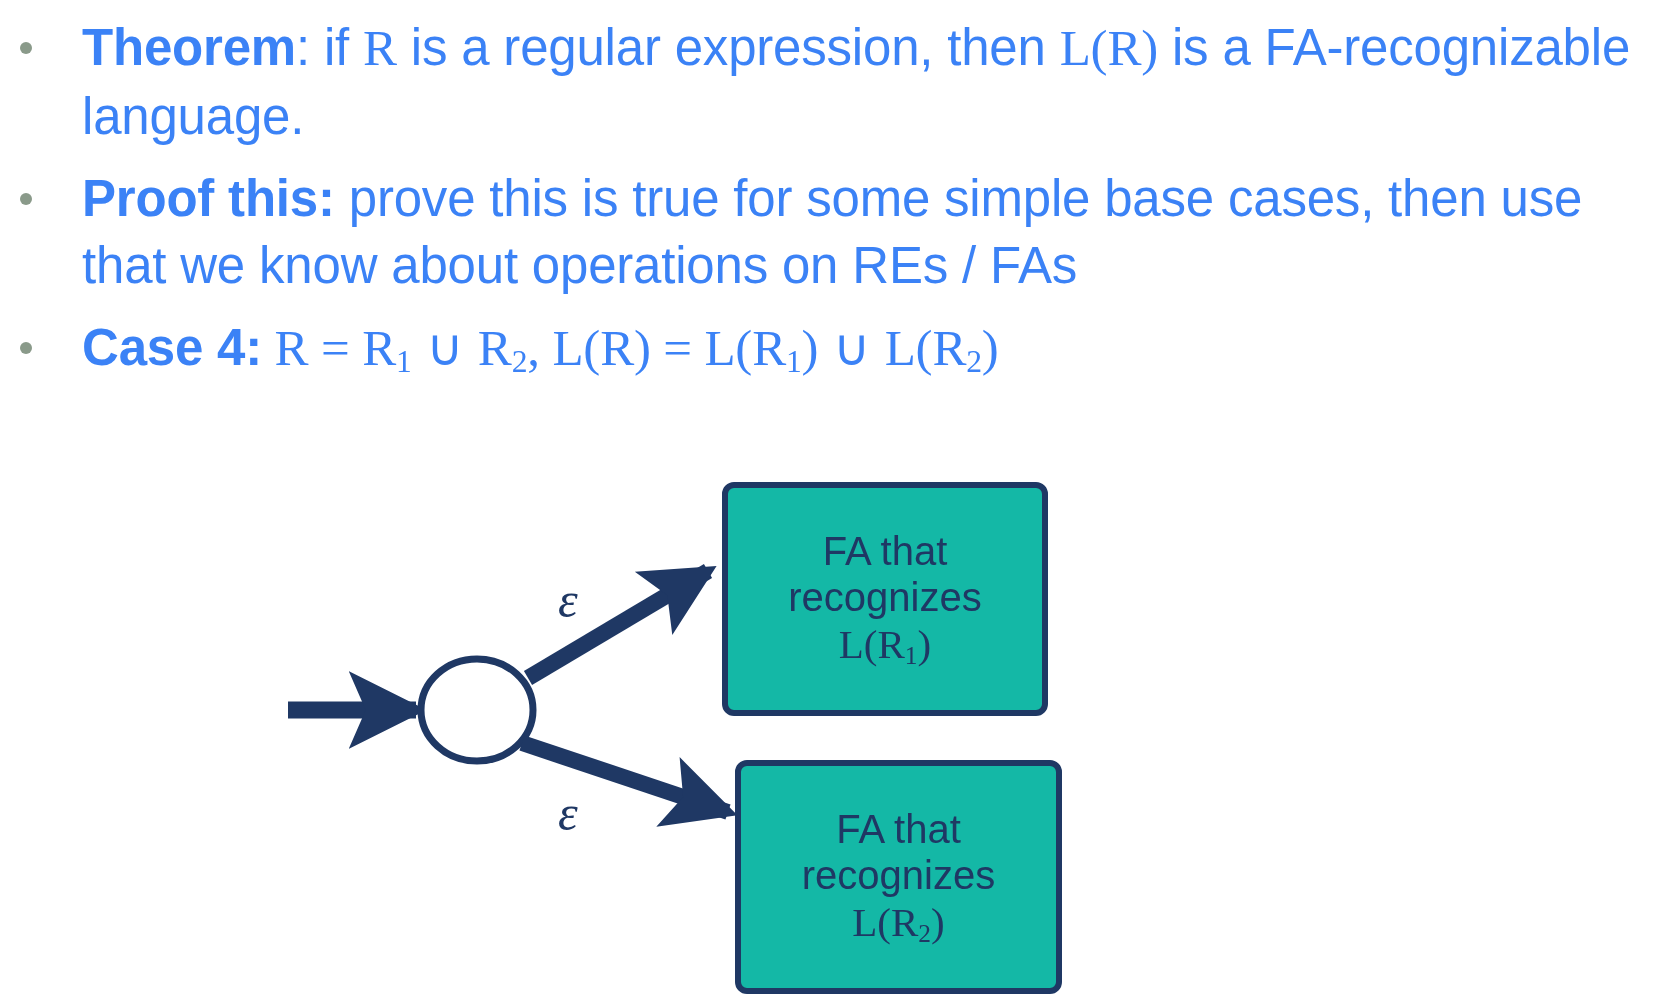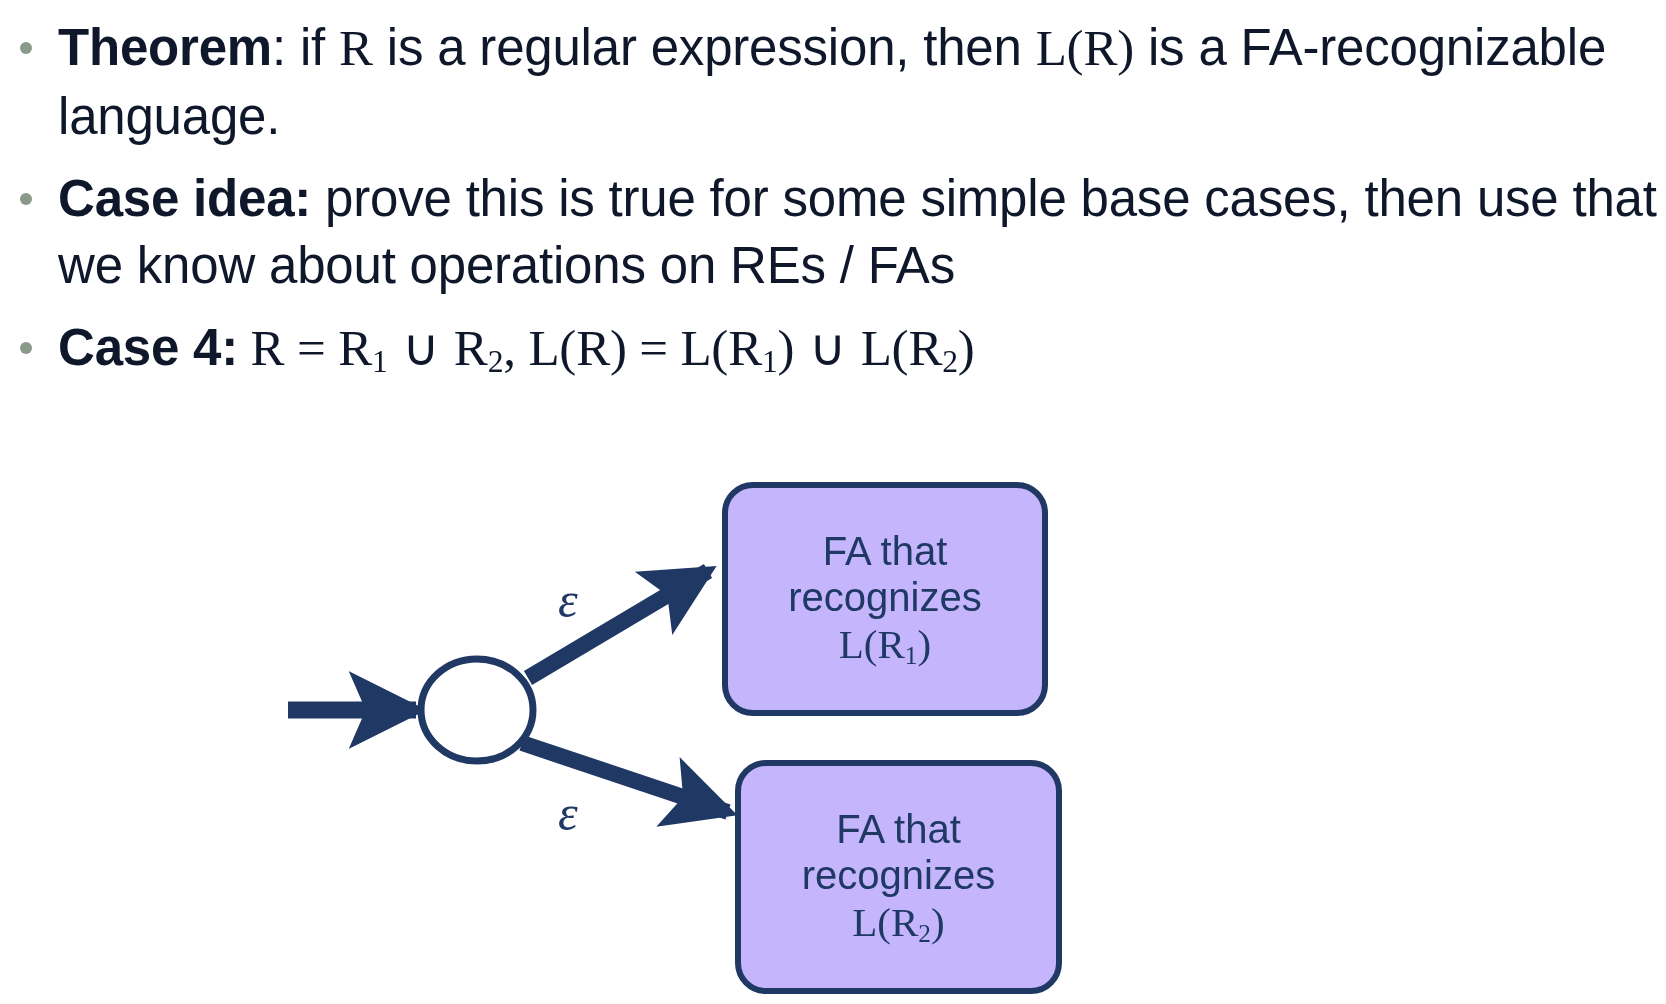--- a/index.html
+++ b/index.html
@@ -22,25 +22,25 @@
   
   .bullets {
     position: absolute;
     left: 0px;
     top: 14px;
     width: 1666px;
   }
   .bullet {
     position: relative;
     display: block;
-    padding-left: 58px;
+    padding-left: 82px;
     margin: 0 0 14px 0;
     font-size: 51px;
     line-height: 1.33;
-    color: #0f172a;
+    color: #3b82f6;
     letter-spacing: -0.2px;
   }
   .bullet .dot {
     position: absolute;
     left: 20px;
     top: 28px;
     width: 12px;
     height: 12px;
     border-radius: 50%;
     background: #8a9a8a;
@@ -71,22 +71,22 @@
   }
   .diagram svg {
     position: absolute;
     left: 0;
     top: 0;
   }
   .fa-box {
     position: absolute;
     box-sizing: border-box;
     border: 6px solid #1f3864;
-    border-radius: 31px;
-    background: #c4b5fd;
+    border-radius: 12px;
+    background: #14b8a6;
     display: flex;
     flex-direction: column;
     align-items: center;
     justify-content: center;
     font-size: 40px;
     line-height: 1.16;
     color: #1f3864;
     text-align: center;
   }
   #fa-box-1 { left: 722px; top: 42px;  width: 326px; height: 234px; }
@@ -110,21 +110,21 @@
 
 <div id="slide">
 
   <div class="bullets">
 
     <div class="bullet">
       <span class="dot"></span><span class="lead">Theorem</span><span>:</span><span> if </span><span class="math">R</span><span> is a regular expression, then </span><span class="math">L(R)</span><span> is a FA-recognizable language.</span>
     </div>
 
     <div class="bullet">
-      <span class="dot"></span><span class="lead">Case idea:</span><span> prove this is true for some simple base cases, then use that we know about operations on REs / FAs</span>
+      <span class="dot"></span><span class="lead">Proof this:</span><span> prove this is true for some simple base cases, then use that we know about operations on REs / FAs</span>
     </div>
 
     <div class="bullet">
       <span class="dot"></span><span class="lead">Case 4:</span><span class="math">&nbsp;<span>R</span>&nbsp;<span>=</span>&nbsp;<span>R</span><sub>1</sub>&nbsp;<span class="op">∪</span>&nbsp;<span>R</span><sub>2</sub><span>,</span>&nbsp;<span>L(R)</span>&nbsp;<span>=</span>&nbsp;<span>L(R</span><sub>1</sub><span>)</span>&nbsp;<span class="op">∪</span>&nbsp;<span>L(R</span><sub>2</sub><span>)</span></span>
     </div>
 
   </div>
 
   <div class="diagram">
 

